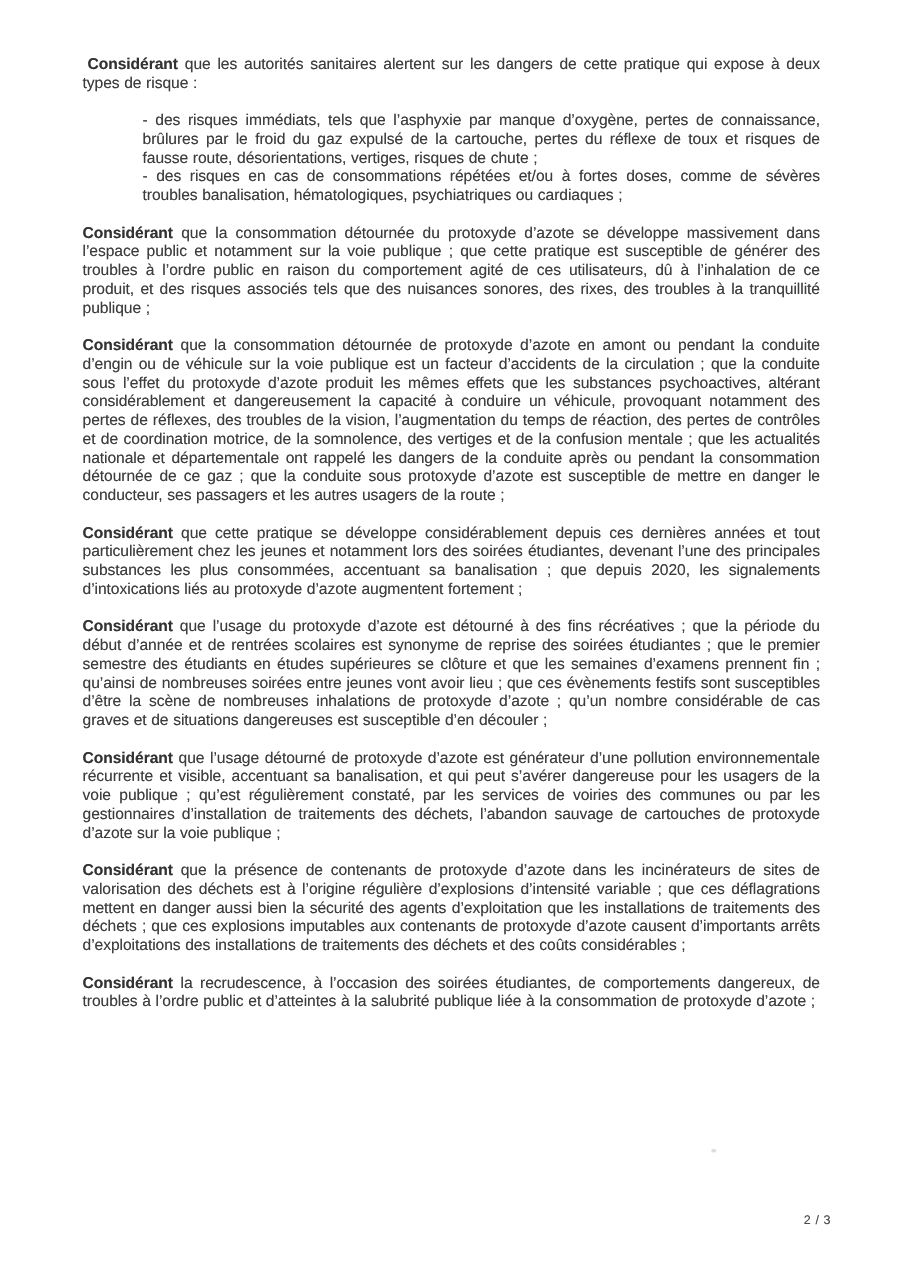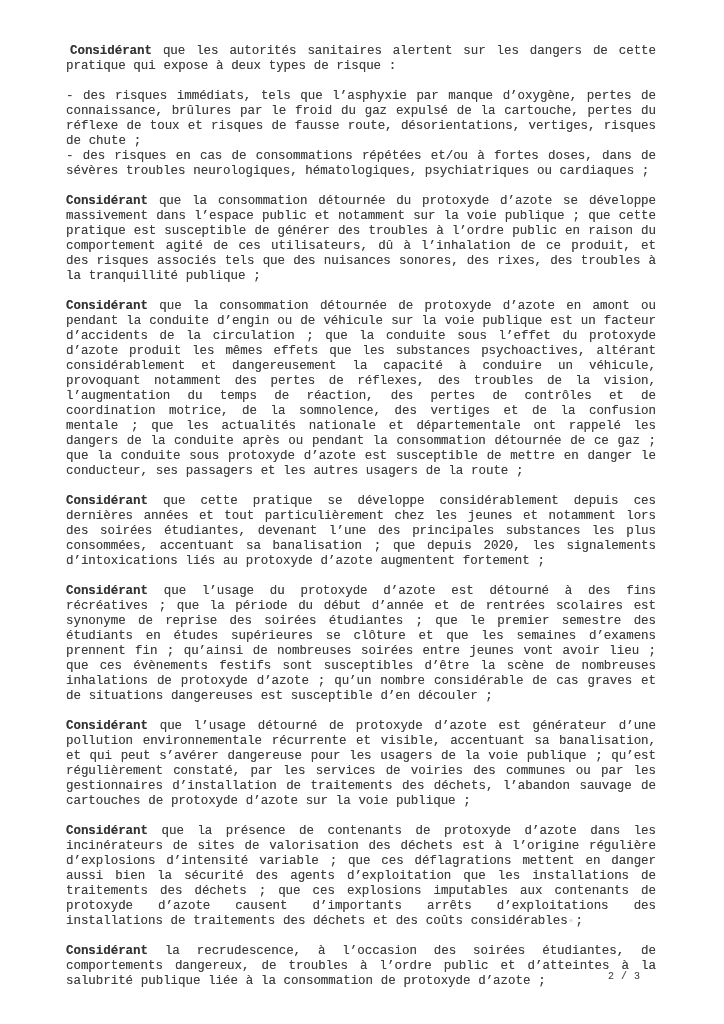--- a/index.html
+++ b/index.html
@@ -7,44 +7,43 @@
   body {
     position: relative;
     overflow: hidden;
     font-family: "Liberation Sans", "DejaVu Sans", sans-serif;
   }
   .page {
     position: absolute;
     left: 0; top: 0;
     width: 724px; height: 852px;
     background: #ffffff;
-    font-family: Liberation Mono, monospace;
   }
   .content {
     position: absolute;
     left: 66px;
     top: 44px;
     width: 590px;
     color: #3d3d3d;
     font-size: 12.5px;
     line-height: 15px;
     text-align: justify;
     letter-spacing: -0.05px;
     word-spacing: 0.3px;
     hyphens: none;
     text-shadow: 0 0 0.4px rgba(70,70,70,0.55);
   }
   .para { margin-bottom: 15px; }
   .para:last-child { margin-bottom: 16px; }
   .para.first-para { text-indent: 4px; }
   .lead { font-weight: 700; color: #333333; }
-  .list-item { text-align: justify; }
+  .list-item { text-align: justify; margin-left: 48px; }
   .footer-pagenum {
     position: absolute;
-    left: 608px;
+    left: 643px;
     top: 971px;
     font-size: 10px;
     line-height: 12px;
     color: #4d4d4d;
     letter-spacing: 0.5px;
     text-shadow: 0 0 0.4px rgba(80,80,80,0.5);
   }
   .scan-speck {
     position: absolute;
     left: 569px;
@@ -58,21 +57,21 @@
 </head>
 <body>
 
 <div class="page">
   <div class="content">
 
     <p class="para first-para"><span class="lead">Considérant</span><span> que les autorités sanitaires alertent sur les dangers de cette pratique qui expose à deux types de risque :</span></p>
 
     <div class="para">
       <div class="list-item">- des risques immédiats, tels que l’asphyxie par manque d’oxygène, pertes de connaissance, brûlures par le froid du gaz expulsé de la cartouche, pertes du réflexe de toux et risques de fausse route, désorientations, vertiges, risques de chute ;</div>
-      <div class="list-item">- des risques en cas de consommations répétées et/ou à fortes doses, dans de sévères troubles neurologiques, hématologiques, psychiatriques ou cardiaques ;</div>
+      <div class="list-item">- des risques en cas de consommations répétées et/ou à fortes doses, comme de sévères troubles banalisation, hématologiques, psychiatriques ou cardiaques ;</div>
     </div>
 
     <p class="para"><span class="lead">Considérant</span><span> que la consommation détournée du protoxyde d’azote se développe massivement dans l’espace public et notamment sur la voie publique ; que cette pratique est susceptible de générer des troubles à l’ordre public en raison du comportement agité de ces utilisateurs, dû à l’inhalation de ce produit, et des risques associés tels que des nuisances sonores, des rixes, des troubles à la tranquillité publique ;</span></p>
 
     <p class="para"><span class="lead">Considérant</span><span> que la consommation détournée de protoxyde d’azote en amont ou pendant la conduite d’engin ou de véhicule sur la voie publique est un facteur d’accidents de la circulation ; que la conduite sous l’effet du protoxyde d’azote produit les mêmes effets que les substances psychoactives, altérant considérablement et dangereusement la capacité à conduire un véhicule, provoquant notamment des pertes de réflexes, des troubles de la vision, l’augmentation du temps de réaction, des pertes de contrôles et de coordination motrice, de la somnolence, des vertiges et de la confusion mentale ; que les actualités nationale et départementale ont rappelé les dangers de la conduite après ou pendant la consommation détournée de ce gaz ; que la conduite sous protoxyde d’azote est susceptible de mettre en danger le conducteur, ses passagers et les autres usagers de la route ;</span></p>
 
     <p class="para"><span class="lead">Considérant</span><span> que cette pratique se développe considérablement depuis ces dernières années et tout particulièrement chez les jeunes et notamment lors des soirées étudiantes, devenant l’une des principales substances les plus consommées, accentuant sa banalisation ; que depuis 2020, les signalements d’intoxications liés au protoxyde d’azote augmentent fortement ;</span></p>
 
     <p class="para"><span class="lead">Considérant</span><span> que l’usage du protoxyde d’azote est détourné à des fins récréatives ; que la période du début d’année et de rentrées scolaires est synonyme de reprise des soirées étudiantes ; que le premier semestre des étudiants en études supérieures se clôture et que les semaines d’examens prennent fin ; qu’ainsi de nombreuses soirées entre jeunes vont avoir lieu ; que ces évènements festifs sont susceptibles d’être la scène de nombreuses inhalations de protoxyde d’azote ; qu’un nombre considérable de cas graves et de situations dangereuses est susceptible d’en découler ;</span></p>
 

